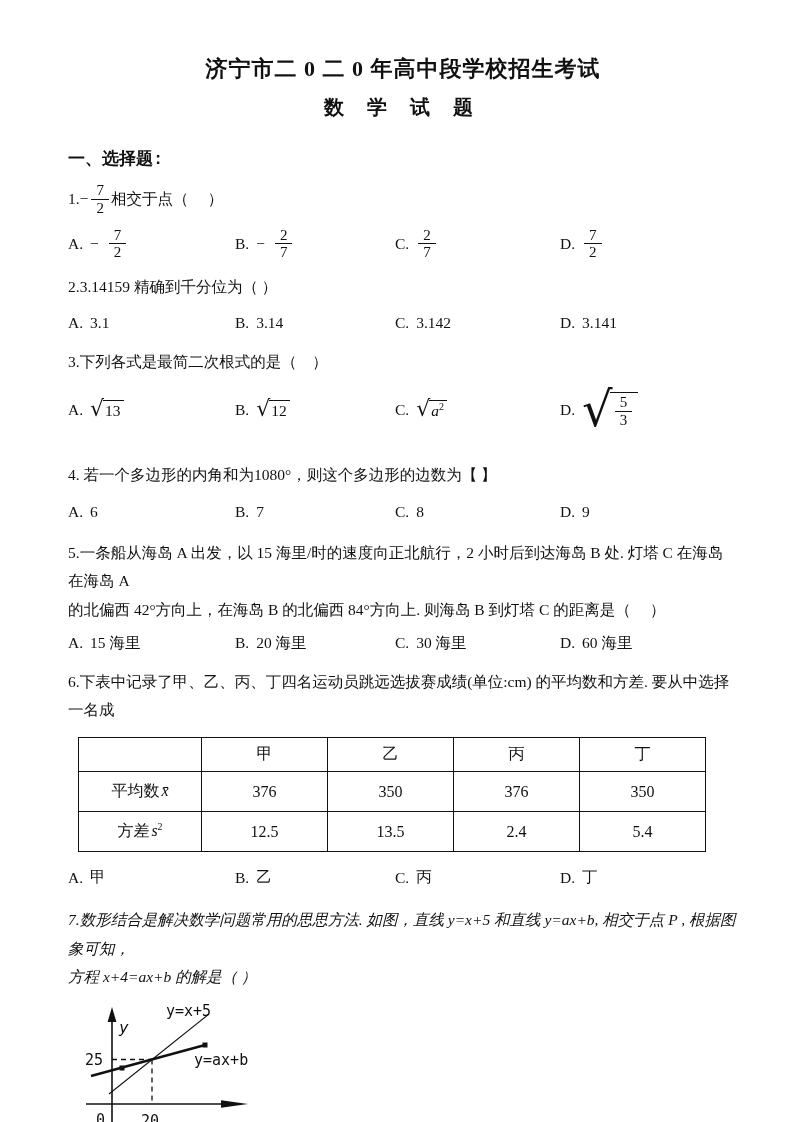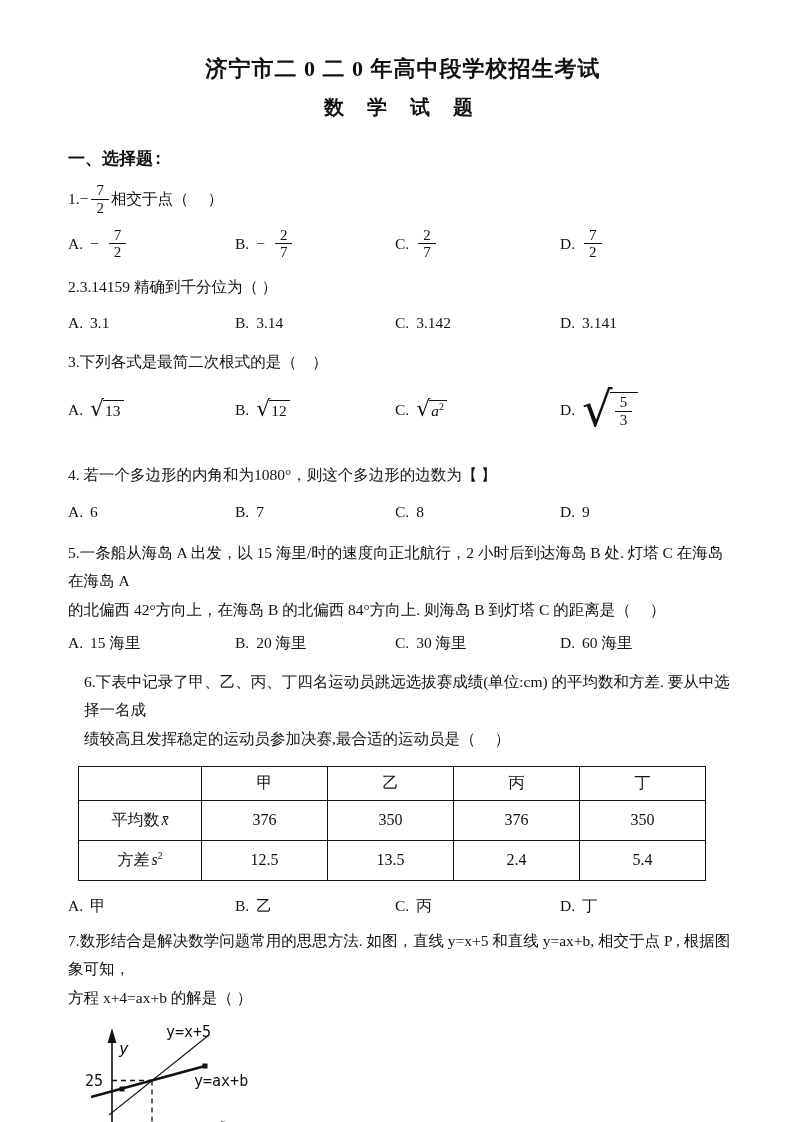--- a/index.html
+++ b/index.html
@@ -194,23 +194,22 @@
     <div class="opt">
         <span>C.</span>
         <span>30 海里</span>
       </div>
     <div class="opt">
         <span>D.</span>
         <span>60 海里</span>
       </div>
   </div>
 
-  <div class="twoline" style="margin-top:14px;margin-left:16px;">
+  <div class="twoline" style="margin-top:14px;">
     <div>6.下表中记录了甲、乙、丙、丁四名运动员跳远选拔赛成绩(单位:cm) 的平均数和方差. 要从中选择一名成</div>
-    <div>绩较高且发挥稳定的运动员参加决赛,最合适的运动员是（　 ）</div>
   </div>
 
   <table class="score-table">
     <tbody>
         <tr class="hdr">
       <td class="c0"></td>
       <td class="cn">甲</td>
       <td class="cn">乙</td>
       <td class="cn">丙</td>
       <td class="cn">丁</td>
@@ -244,21 +243,21 @@
     <div class="opt">
         <span>C.</span>
         <span>丙</span>
       </div>
     <div class="opt">
         <span>D.</span>
         <span>丁</span>
       </div>
   </div>
 
-  <div class="twoline" style="margin-top:10px;">
+  <div class="twoline" style="margin-top:18px;font-style:italic;">
     <div>7.数形结合是解决数学问题常用的思思方法. 如图，直线 y=x+5 和直线 y=ax+b, 相交于点 P , 根据图象可知，</div>
     <div>方程 x+4=ax+b 的解是（ ）</div>
   </div>
 
   <div class="graph-wrap">
     <svg width="260" height="150" viewBox="0 0 260 150">
 
       <line x1="30" y1="16" x2="30" y2="142" stroke="#111" stroke-width="1.6"></line>
       <polygon points="30,5 25.6,20 34.4,20" fill="#111"></polygon>
       <line x1="4" y1="102" x2="148" y2="102" stroke="#111" stroke-width="1.6"></line>

